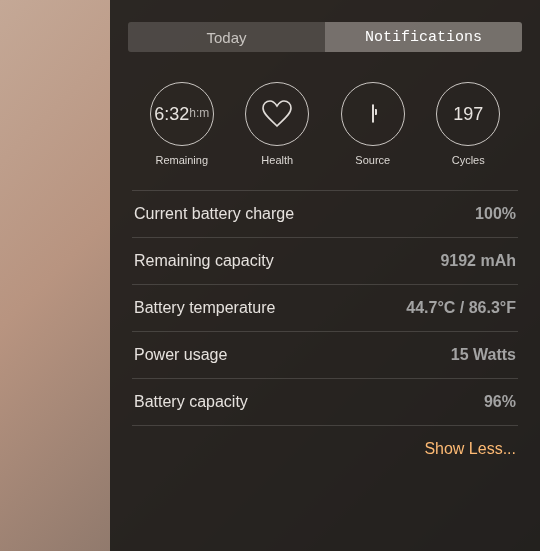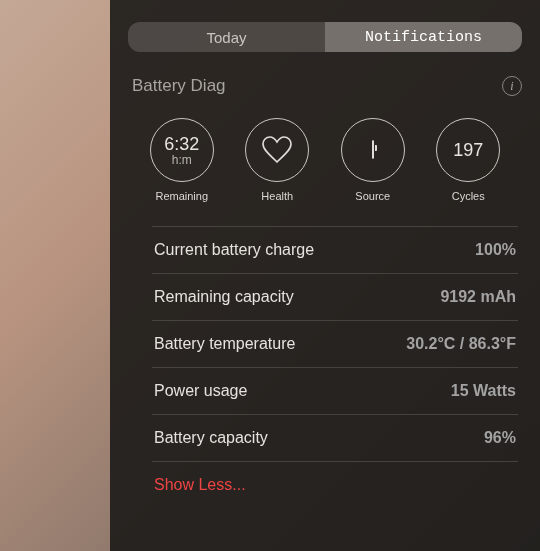--- a/index.html
+++ b/index.html
@@ -13,21 +13,21 @@
     .panel {
       position: absolute;
       right: 0; top: 0;
       width: 430px; height: 551px;
       background: rgba(30, 28, 26, 0.92);
       padding-top: 10px;
     }
     .tabs {
       display: flex;
       margin: 12px 18px 18px 18px;
-      border-radius: 12px;
+      border-radius: 3px;
       overflow: hidden;
       height: 30px;
     }
     .tab {
       flex: 1;
       display: flex;
       align-items: center;
       justify-content: center;
       font-size: 15px;
       color: #d8d6d4;
@@ -66,21 +66,21 @@
       display: flex;
       flex-direction: column;
       align-items: center;
       gap: 8px;
     }
     .circle {
       width: 64px; height: 64px;
       border: 1.5px solid #cac6c2;
       border-radius: 50%;
       display: flex;
-      flex-direction: column;
+      flex-direction: row;
       align-items: center;
       justify-content: center;
       color: #e8e4e0;
     }
     .circle .primary { font-size: 18px; font-weight: 300; }
     .circle .secondary { font-size: 12px; color: #b8b4b0; margin-top: -2px; }
     .circle-label { font-size: 11px; color: #dcd8d4; font-weight: 300; }
     .battery-icon-rect {
       width: 30px; height: 16px;
       border: 1.5px solid #e0dcd8;
@@ -89,56 +89,53 @@
     }
     .battery-icon-rect::after {
       content: "";
       position: absolute;
       right: -4px; top: 4px;
       width: 2px; height: 6px;
       background: #e0dcd8;
       border-radius: 0 1px 1px 0;
     }
     .heart-svg { width: 32px; height: 28px; }
-    .rows { padding: 8px 22px; margin-left: 20px; }
+    .rows { padding: 8px 22px; }
     .row {
       display: flex;
       justify-content: space-between;
       align-items: center;
       padding: 14px 2px;
       border-top: 1px solid rgba(130, 126, 122, 0.35);
       color: #e6e2de;
       font-size: 16px;
       font-weight: 300;
     }
     .row:first-child { border-top: 1px solid rgba(130, 126, 122, 0.35); }
     .row .value { color: #a3a3a3; font-weight: 700; }
     .show-less {
       padding: 14px 2px;
       border-top: 1px solid rgba(130, 126, 122, 0.35);
-      color: #ef4444;
+      color: #fdba74;
       font-size: 16px;
       font-weight: 300;
       cursor: pointer;
+      text-align: right;
     }
   </style>
 </head>
 <body>
 
 <div class="panel">
 
   <div class="tabs">
     <div class="tab inactive">Today</div>
     <div class="tab active">Notifications</div>
   </div>
 
-  <div class="widget-header">
-    <span>Battery Diag</span>
-    <span class="info-icon">i</span>
-  </div>
 
   <div class="circles">
     <div class="circle-item">
       <div class="circle">
         <span class="primary">6:32</span>
         <span class="secondary">h:m</span>
       </div>
       <span class="circle-label">Remaining</span>
     </div>
     <div class="circle-item">
@@ -167,21 +164,21 @@
     <div class="row">
       <span>Current battery charge</span>
       <span class="value">100%</span>
     </div>
     <div class="row">
       <span>Remaining capacity</span>
       <span class="value">9192 mAh</span>
     </div>
     <div class="row">
       <span>Battery temperature</span>
-      <span class="value">30.2°C / 86.3°F</span>
+      <span class="value">44.7°C / 86.3°F</span>
     </div>
     <div class="row">
       <span>Power usage</span>
       <span class="value">15 Watts</span>
     </div>
     <div class="row">
       <span>Battery capacity</span>
       <span class="value">96%</span>
     </div>
     <div class="show-less">Show Less...</div>

